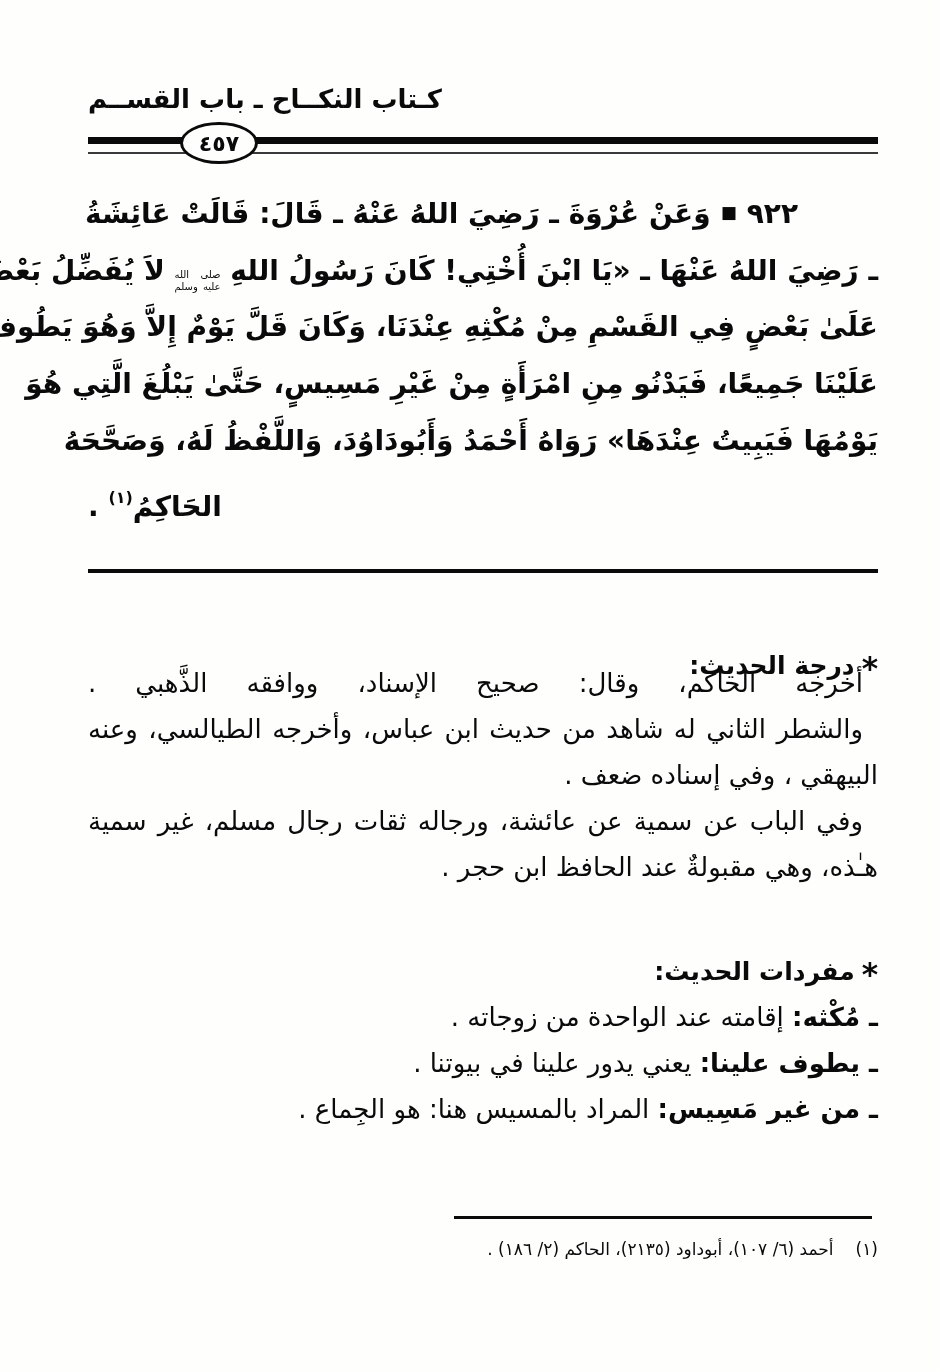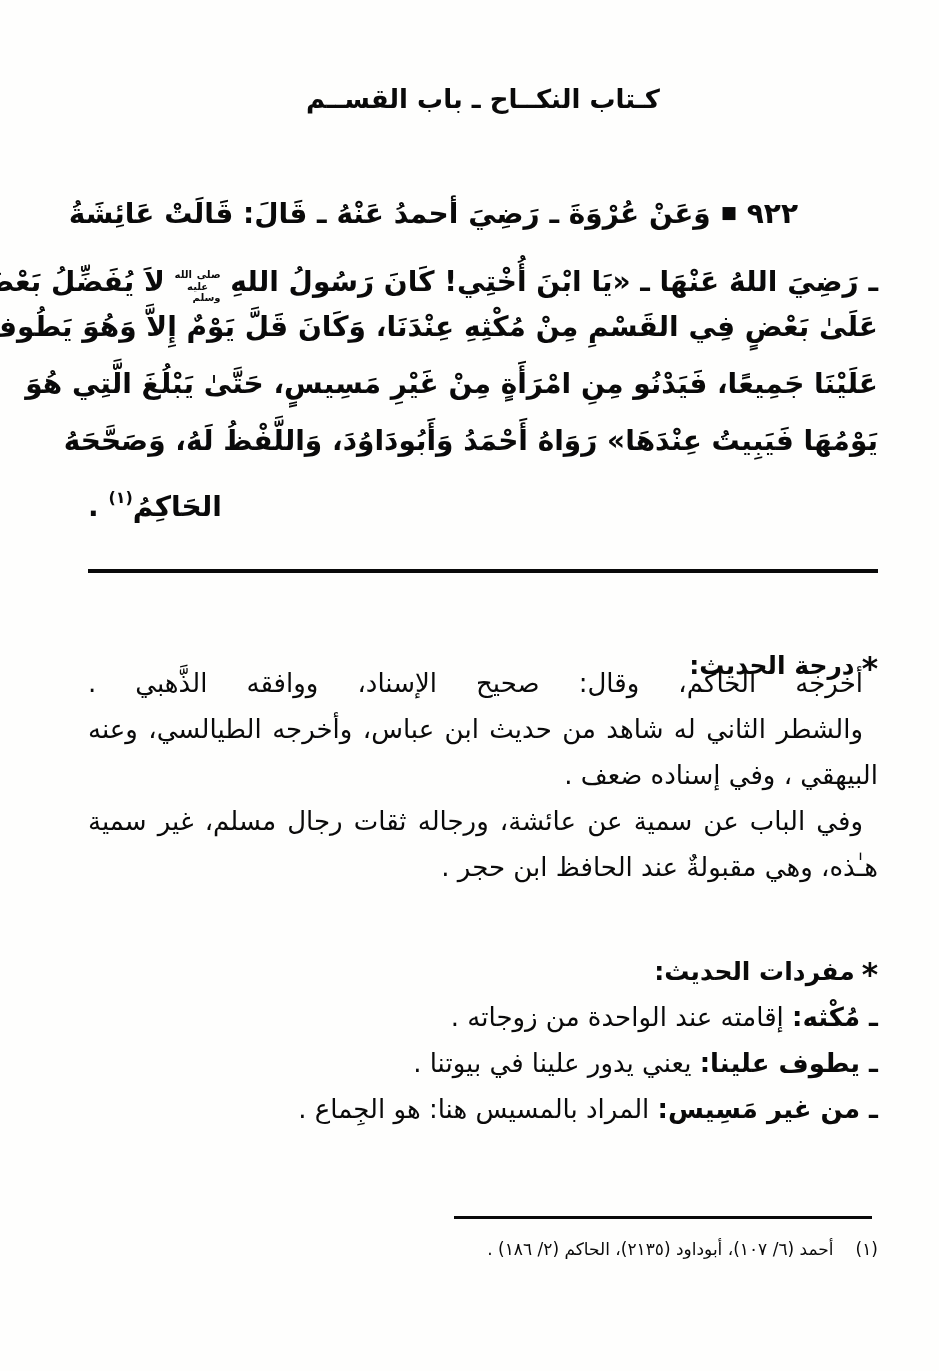--- a/index.html
+++ b/index.html
@@ -14,21 +14,21 @@
   .page {
     position: absolute; inset: 0;
     background: #fefefd;
     direction: rtl;
   }
   .content { position: absolute; left: 88px; width: 790px; top: 0; height: 100%; }
 
   
   .chapter-title {
     position: absolute; top: 84px; right: 0; left: 0;
-    text-align: center;
+    text-align: left;
     font-size: 26px; font-weight: 700;
     letter-spacing: 0;
   }
   .rules { position: absolute; top: 126px; left: 0; right: 0; height: 42px; }
   .rule-thick { position: absolute; top: 11px; left: 0; right: 0; height: 7px; background: #0a0a0a; }
   .rule-thin  { position: absolute; top: 26px; left: 0; right: 0; height: 2px; background: #3a3a3a; }
   .page-number-oval {
     position: absolute; top: -4px; left: 92px;
     width: 78px; height: 42px;
     background: #fefefd;
@@ -42,22 +42,22 @@
   
   .hadith { position: absolute; top: 184px; left: 0; right: 0; font-size: 28px; font-weight: 700; }
   .h-line { height: 57px; line-height: 57px; white-space: nowrap; }
   .h-fill { text-align: justify; text-align-last: justify; }
   .h-first { padding-right: 80px; }
   .h-last { text-align: left; }
   .hadith-number { font-weight: 700; }
   .square-marker { font-size: 17px; vertical-align: 5px; margin: 0 10px; }
   .saw-mark {
     display: inline-block; width: 46px;
-    font-size: 10px; font-weight: 700; line-height: 1.15;
-    text-align: center; vertical-align: -10px;
+    font-size: 10px; font-weight: 400; line-height: 1.15;
+    text-align: right; vertical-align: -10px;
     white-space: normal;
     margin-top: 28px;
   }
   .saw-mark span { display: block; }
   .fn-ref { font-size: 16px; vertical-align: 13px; font-weight: 700; }
 
   
   .separator { position: absolute; top: 569px; left: 0; right: 0; height: 4px; background: #0a0a0a; }
 
   
@@ -89,24 +89,31 @@
   .footnote-marker { margin-inline-end: 22px; }
 </style>
 </head>
 <body>
 
 <div class="page">
   <div class="content">
 
     <div class="chapter-title">كـتاب النكــاح ـ باب القســم</div>
 
+    <div class="rules">
+      <div class="rule-thick"></div>
+      <div class="rule-thin"></div>
+      <div class="page-number-oval">
+        <span>٤٥٧</span>
+      </div>
+    </div>
 
     <div class="hadith">
       <div class="h-line h-fill h-first">
-        <span class="hadith-number">٩٢٢</span><span class="square-marker">■</span><span>وَعَنْ عُرْوَةَ ـ رَضِيَ أحمدُ عَنْهُ ـ قَالَ: قَالَتْ عَائِشَةُ</span>
+        <span class="hadith-number">٩٢٢</span><span class="square-marker">■</span><span>وَعَنْ عُرْوَةَ ـ رَضِيَ اللهُ عَنْهُ ـ قَالَ: قَالَتْ عَائِشَةُ</span>
       </div>
       <div class="h-line h-fill">
         <span>ـ رَضِيَ اللهُ عَنْهَا ـ «يَا ابْنَ أُخْتِي! كَانَ رَسُولُ اللهِ</span>
         <span class="saw-mark"><span>صلى الله</span><span>عليه وسلم</span></span>
         <span>لاَ يُفَضِّلُ بَعْضَنَا</span>
       </div>
       <div class="h-line h-fill">عَلَىٰ بَعْضٍ فِي القَسْمِ مِنْ مُكْثِهِ عِنْدَنَا، وَكَانَ قَلَّ يَوْمٌ إِلاَّ وَهُوَ يَطُوفُ</div>
       <div class="h-line h-fill">عَلَيْنَا جَمِيعًا، فَيَدْنُو مِنِ امْرَأَةٍ مِنْ غَيْرِ مَسِيسٍ، حَتَّىٰ يَبْلُغَ الَّتِي هُوَ</div>
       <div class="h-line h-fill">يَوْمُهَا فَيَبِيتُ عِنْدَهَا» رَوَاهُ أَحْمَدُ وَأَبُودَاوُدَ، وَاللَّفْظُ لَهُ، وَصَحَّحَهُ</div>
       <div class="h-line h-last">

